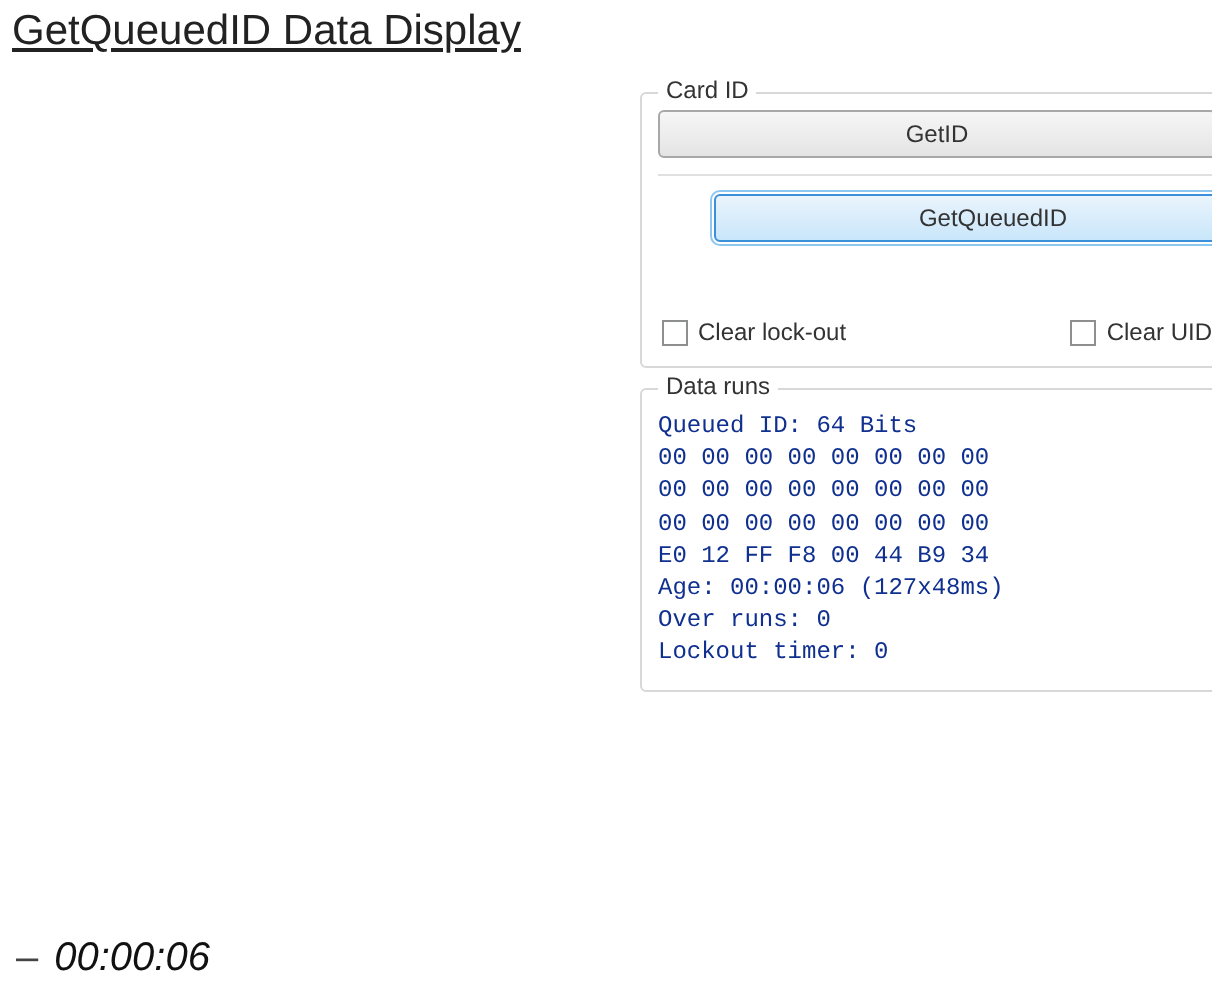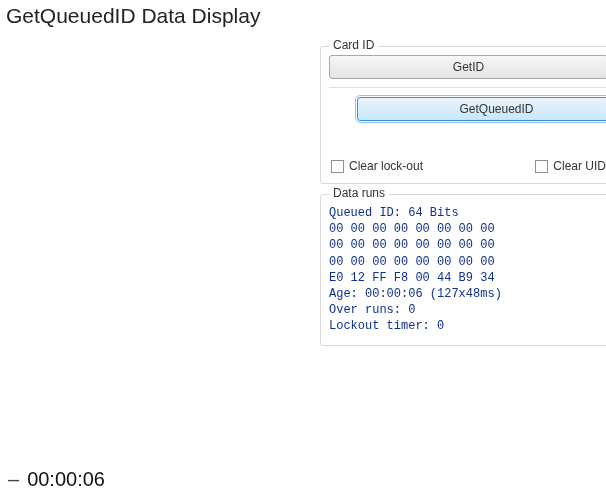--- a/index.html
+++ b/index.html
@@ -7,20 +7,21 @@
     margin: 0;
     padding: 0;
     width: 606px;
     height: 503px;
     font-family: Arial, Helvetica, sans-serif;
     background: #fff;
     color: #333;
   }
   .title {
     font-size: 21px;
+    text-decoration: underline;
     padding: 4px 6px 18px 6px;
     color: #222;
   }
   .panel-area {
     margin-left: 320px;
     width: 297px;
     font-family: "Segoe UI", Tahoma, sans-serif;
     font-size: 12px;
     color: #333;
   }
@@ -99,21 +100,21 @@
     position: absolute;
     left: 6px;
     bottom: 12px;
     font-size: 20px;
     color: #444;
     display: flex;
     align-items: baseline;
     gap: 6px;
   }
   .footer .dash { padding: 0 2px; }
-  .footer .time { color: #111; }
+  .footer .time { color: #111; font-style: italic; }
 </style>
 </head>
 <body>
 
 <div class="title">GetQueuedID Data Display</div>
 
 <div class="panel-area">
 
   <div class="fieldset">
     <div class="legend">Card ID</div>

